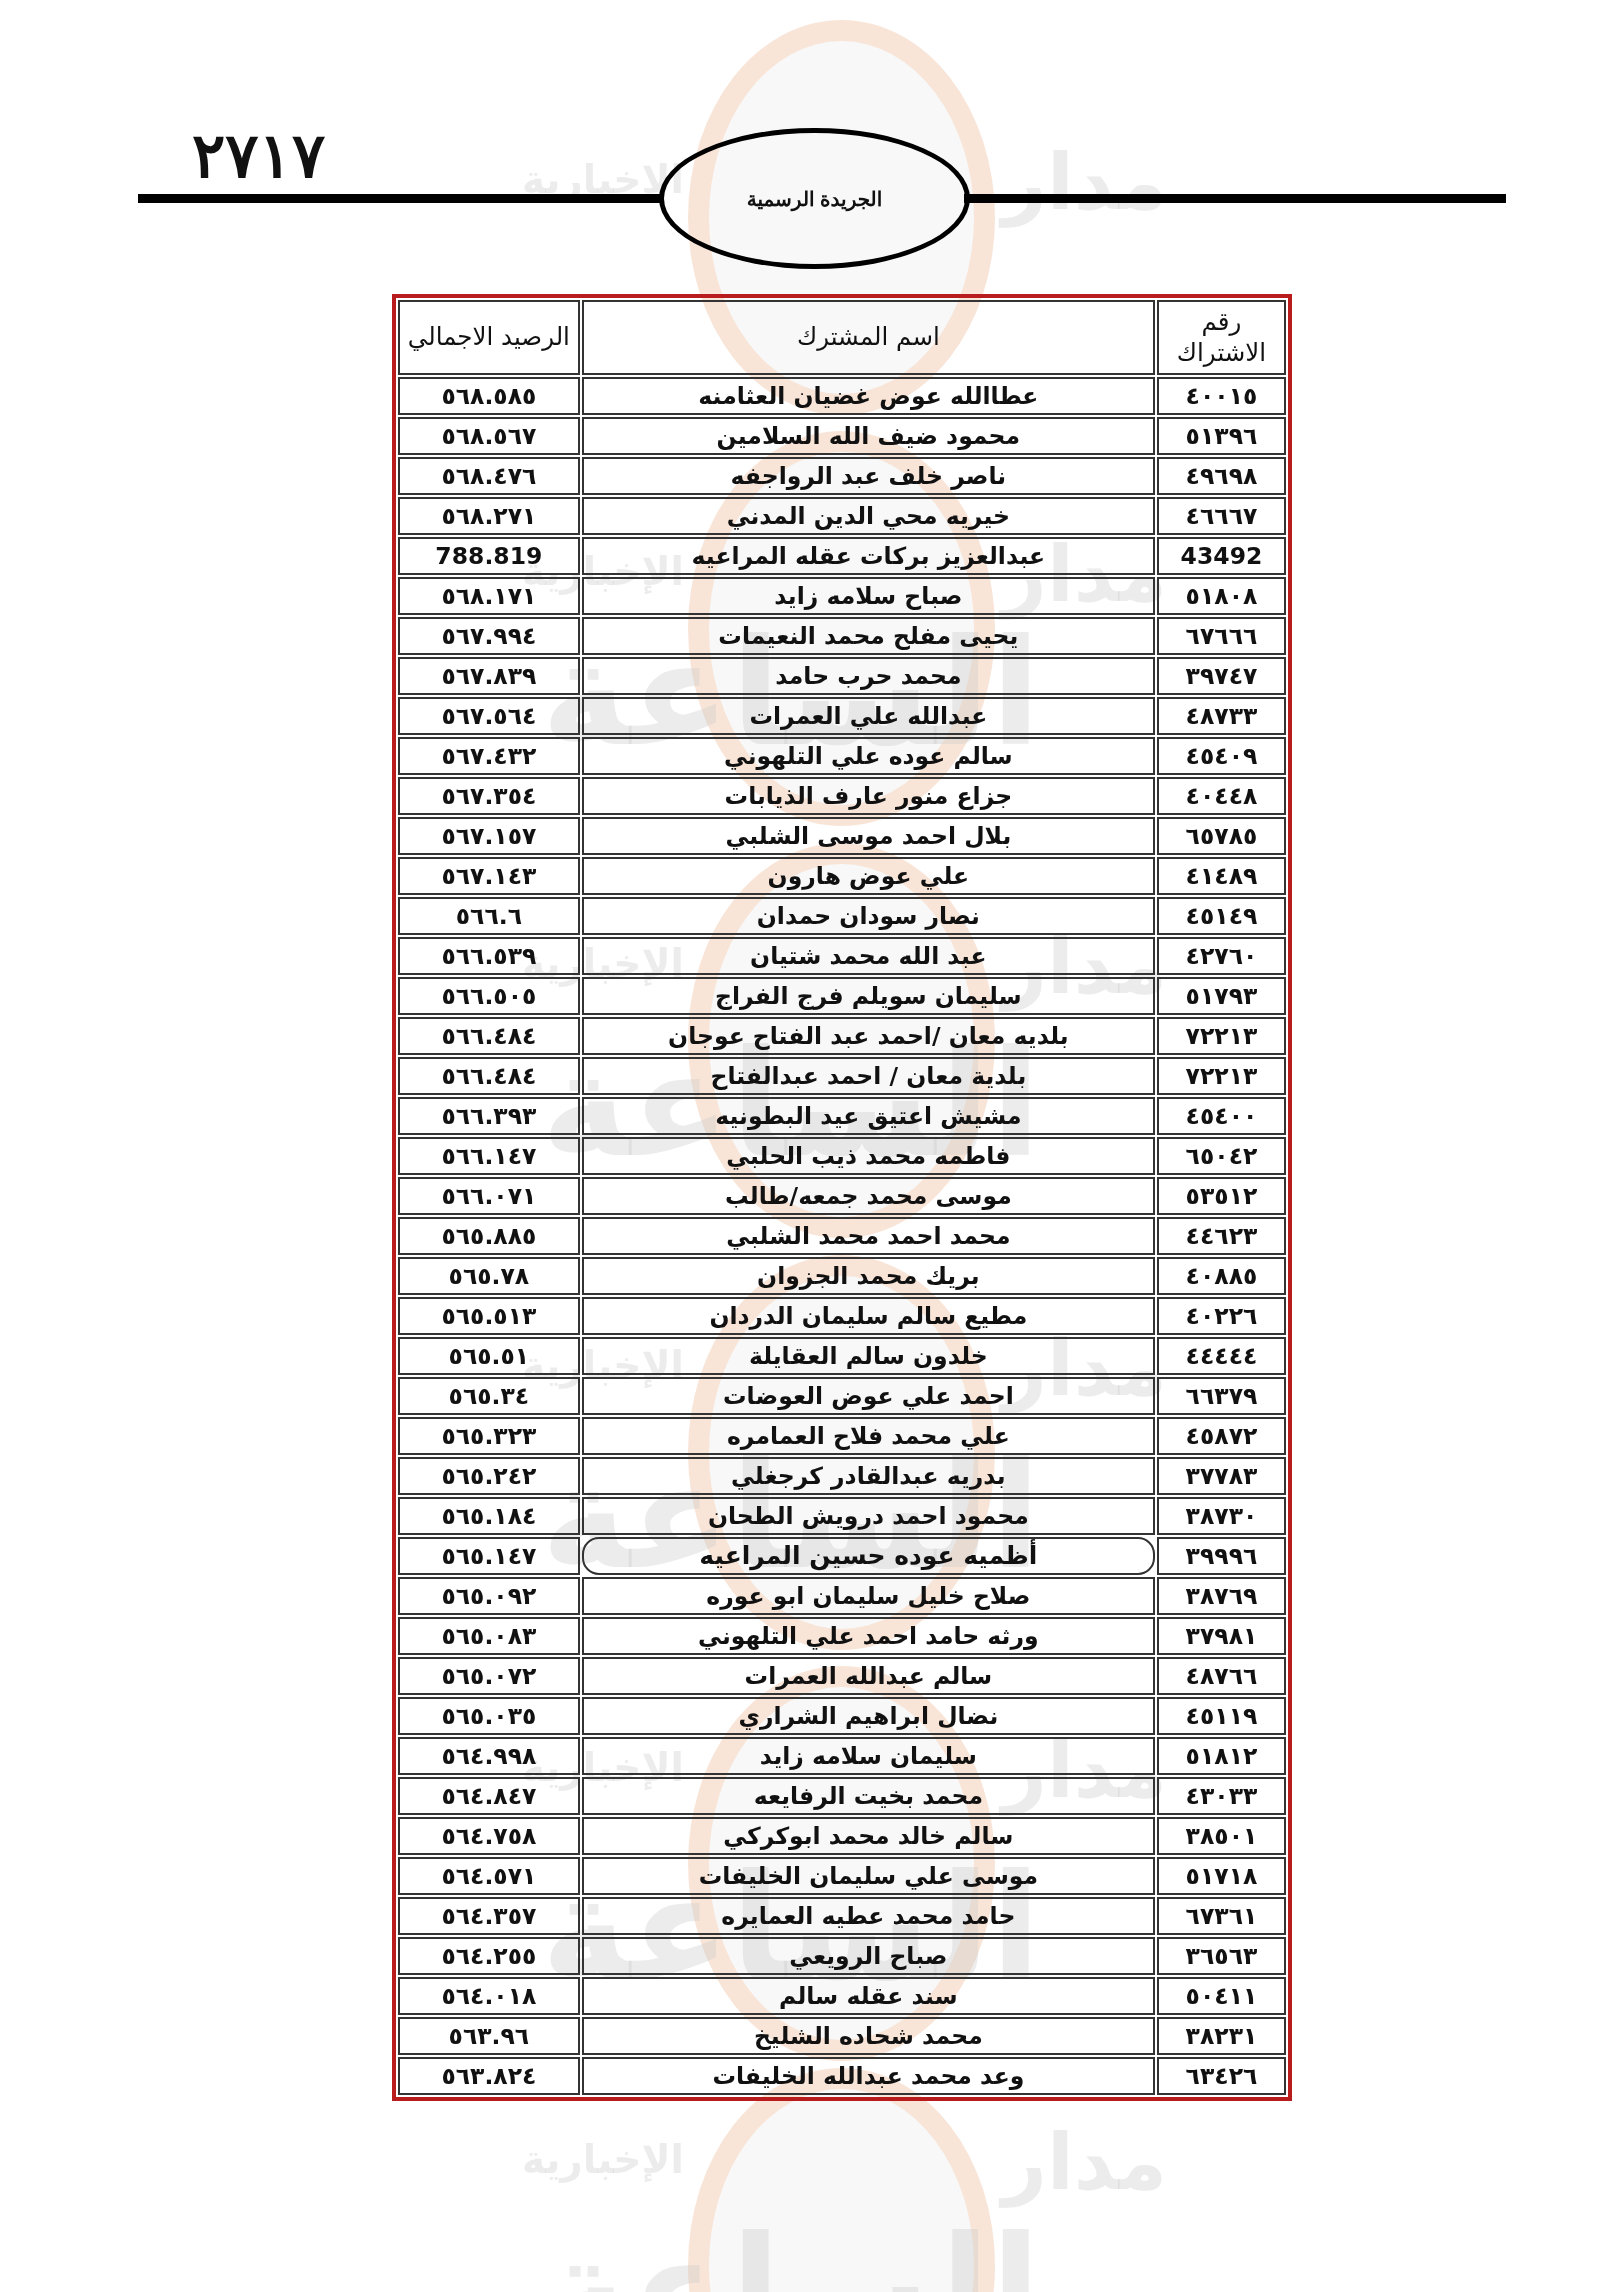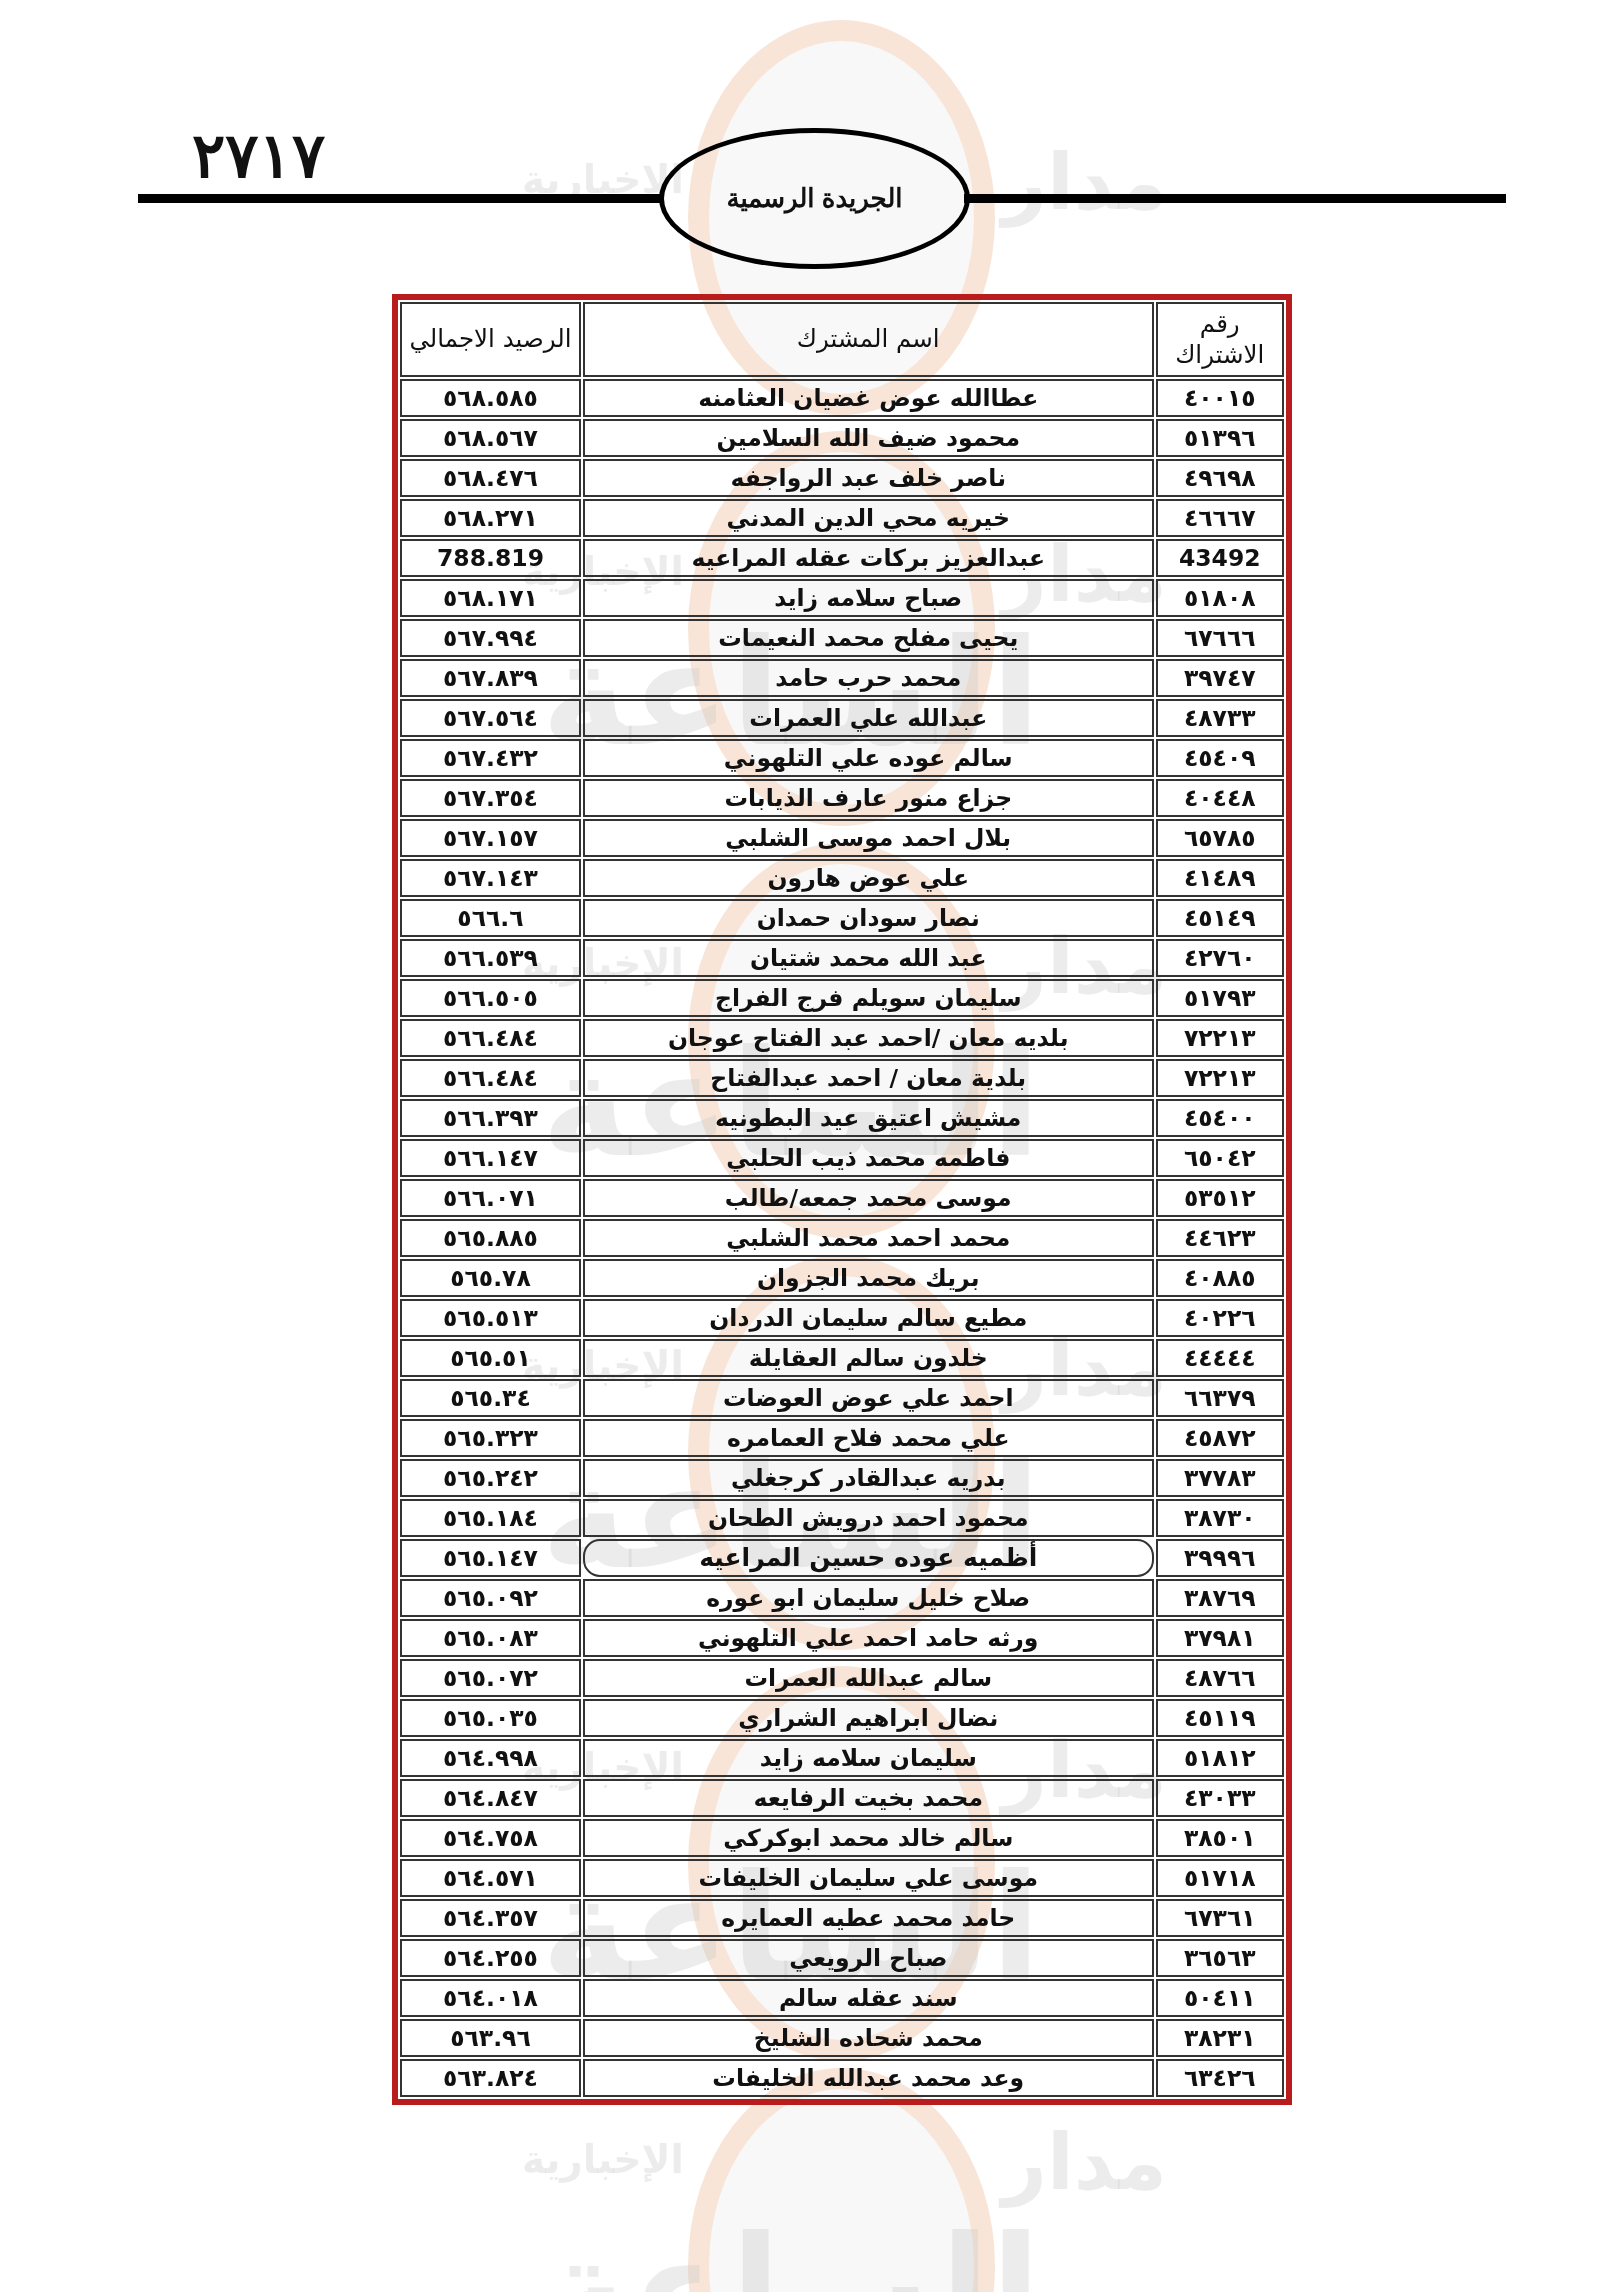--- a/index.html
+++ b/index.html
@@ -21,26 +21,26 @@
     position: absolute; left: 192px; top: 125px; font-size: 62px; font-weight: bold;
     font-family: "DejaVu Serif", serif; letter-spacing: 2px; direction: rtl; line-height: 1;
   }
   .rule-left { position: absolute; left: 138px; top: 194px; width: 524px; height: 8.8px; background: #000; }
   .rule-right { position: absolute; left: 964px; top: 194px; width: 542px; height: 8.8px; background: #000; }
   .title-ellipse {
     position: absolute; left: 659px; top: 128px; width: 301px; height: 131px;
     border: 5.9px solid #000; border-radius: 50%; background: transparent;
     display: flex; align-items: center; justify-content: center;
   }
-  .title-text { font-size: 26px; font-weight: bold; direction: rtl; font-family: "Liberation Sans", sans-serif; }
+  .title-text { font-size: 20px; font-weight: bold; direction: rtl; font-family: "Liberation Sans", sans-serif; }
 
   .table-wrap { position: absolute; left: 392px; top: 294px; width: 837px; }
   table.grid {
     border-collapse: separate; border-spacing: 2px; width: 900px;
-    border: 6px solid #b91c1c; direction: rtl; background: transparent; table-layout: fixed;
+    border: 4px solid #b91c1c; direction: rtl; background: transparent; table-layout: fixed;
   }
   table.grid td, table.grid th {
     border: 2px solid #333; text-align: center; padding: 0; font-weight: bold;
   }
   table.grid th { height: 71px; font-size: 24.5px; line-height: 1.25; font-weight: normal; }
   table.grid td { height: 34px; font-size: 23.5px; line-height: 34px; white-space: nowrap; }
   col.c-num { width: 120px; }
   col.c-name { width: 533px; }
   col.c-bal { width: 169px; }
   td.num { text-align: right; padding-right: 11.8px; }

